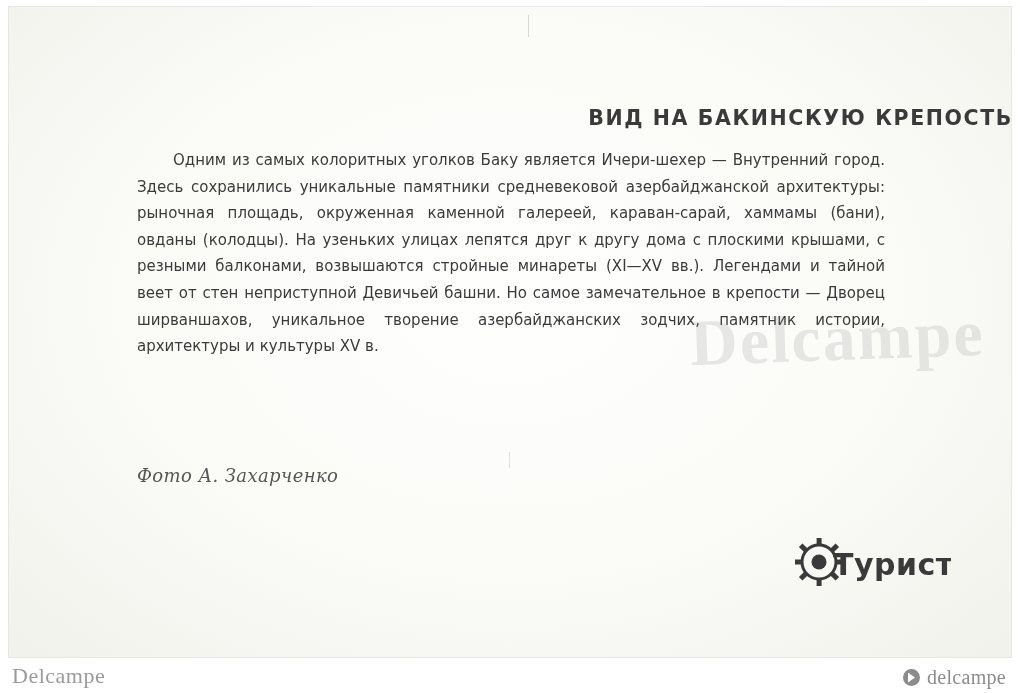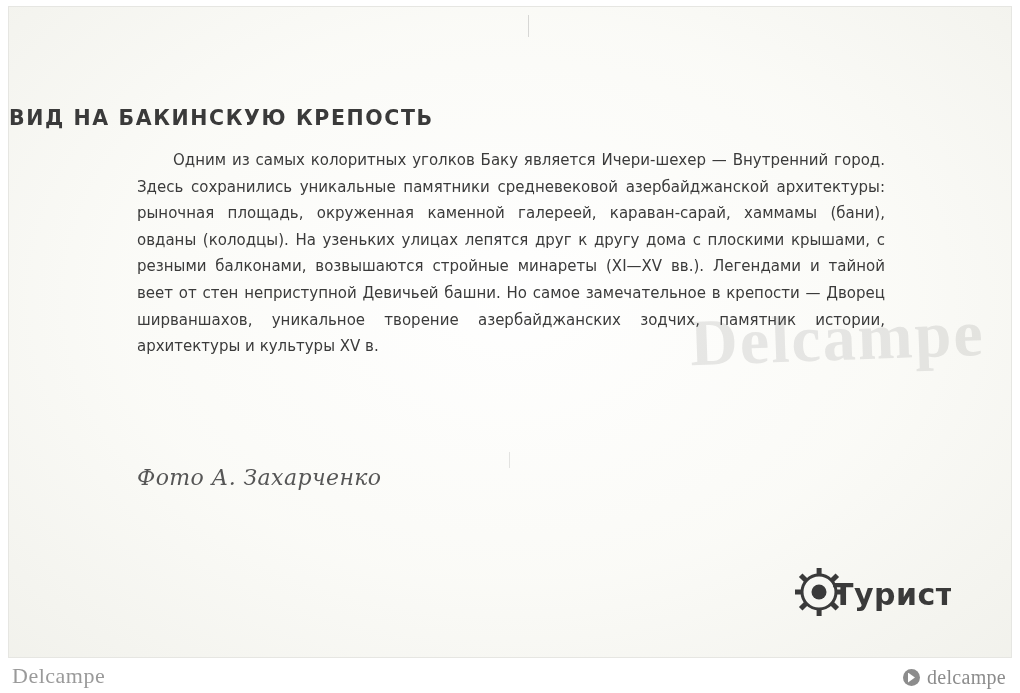--- a/index.html
+++ b/index.html
@@ -61,21 +61,21 @@
     height: 16px;
     background: rgba(170,170,170,0.3);
   }
 
   
   .title {
     position: absolute;
     left: 0;
     top: 99px;
     width: 1004px;
-    text-align: left;
+    text-align: right;
     font-family: "DejaVu Sans", sans-serif;
     font-size: 20.5px;
     font-weight: 700;
     letter-spacing: 1.6px;
     color: #3a3a3a;
   }
 
   .body-text {
     position: absolute;
     left: 128px;
@@ -92,30 +92,30 @@
     margin: 0;
     text-indent: 36px;
   }
 
   .photo-credit {
     position: absolute;
     left: 128px;
     top: 458px;
     font-family: "DejaVu Serif", serif;
     font-style: italic;
-    font-size: 22px;
+    font-size: 18px;
     color: #565656;
     letter-spacing: 0.4px;
   }
 
   
   .logo {
     position: absolute;
     left: 782px;
-    top: 556px;
+    top: 526px;
     width: 160px;
     height: 58px;
   }
   .logo svg { display: block; }
 
   
   .wm-delcampe {
     position: absolute;
     left: 690px;
     top: 300px;

